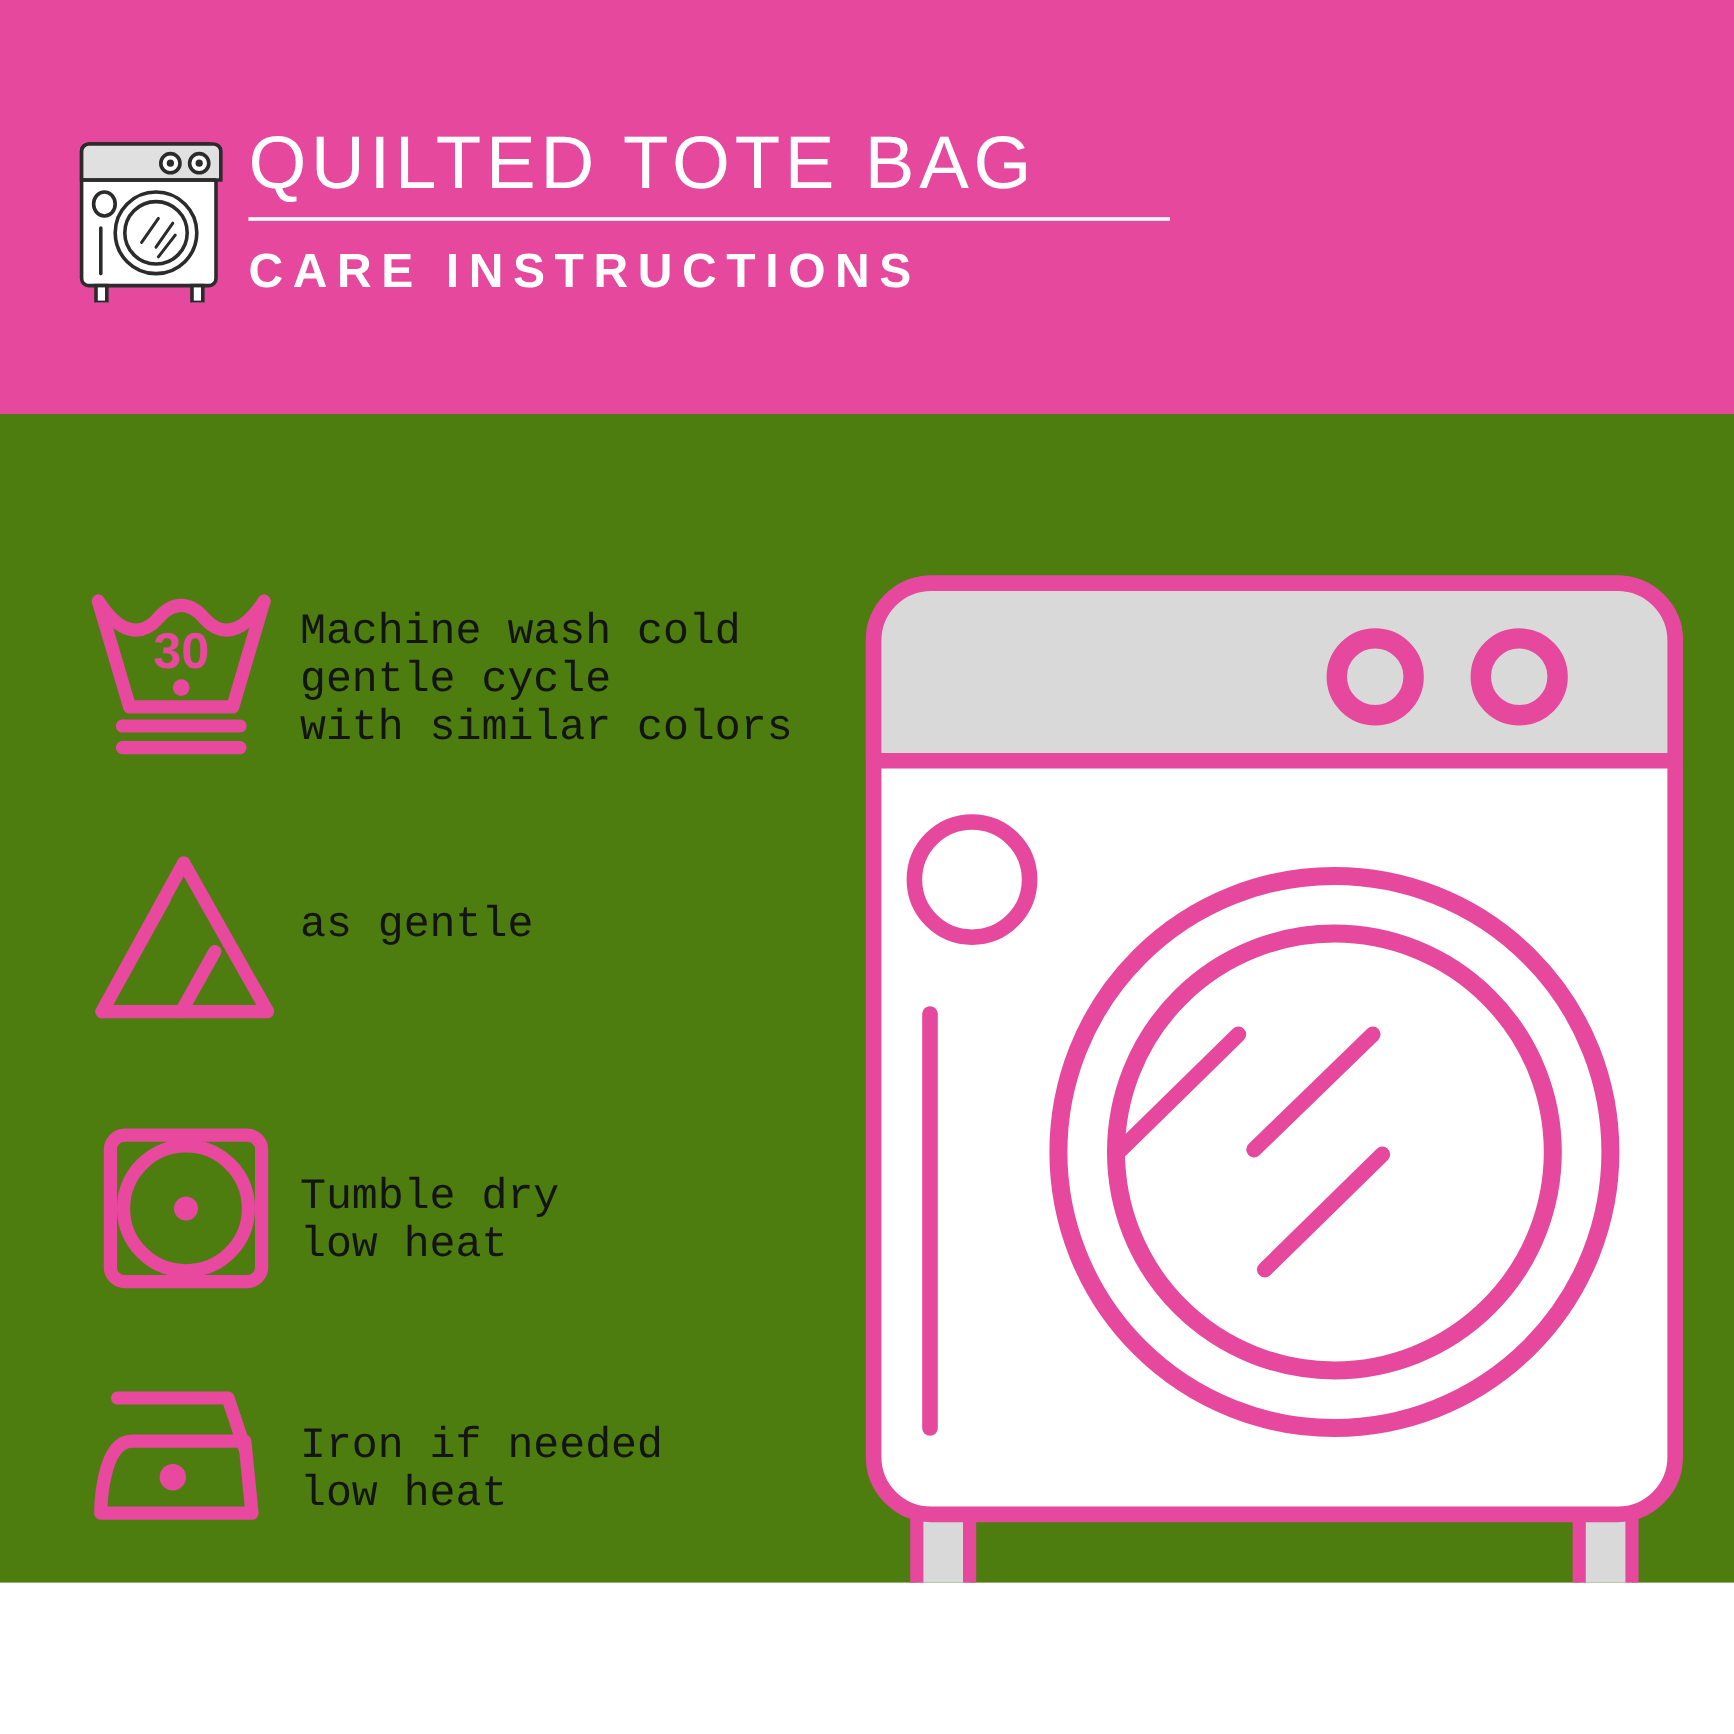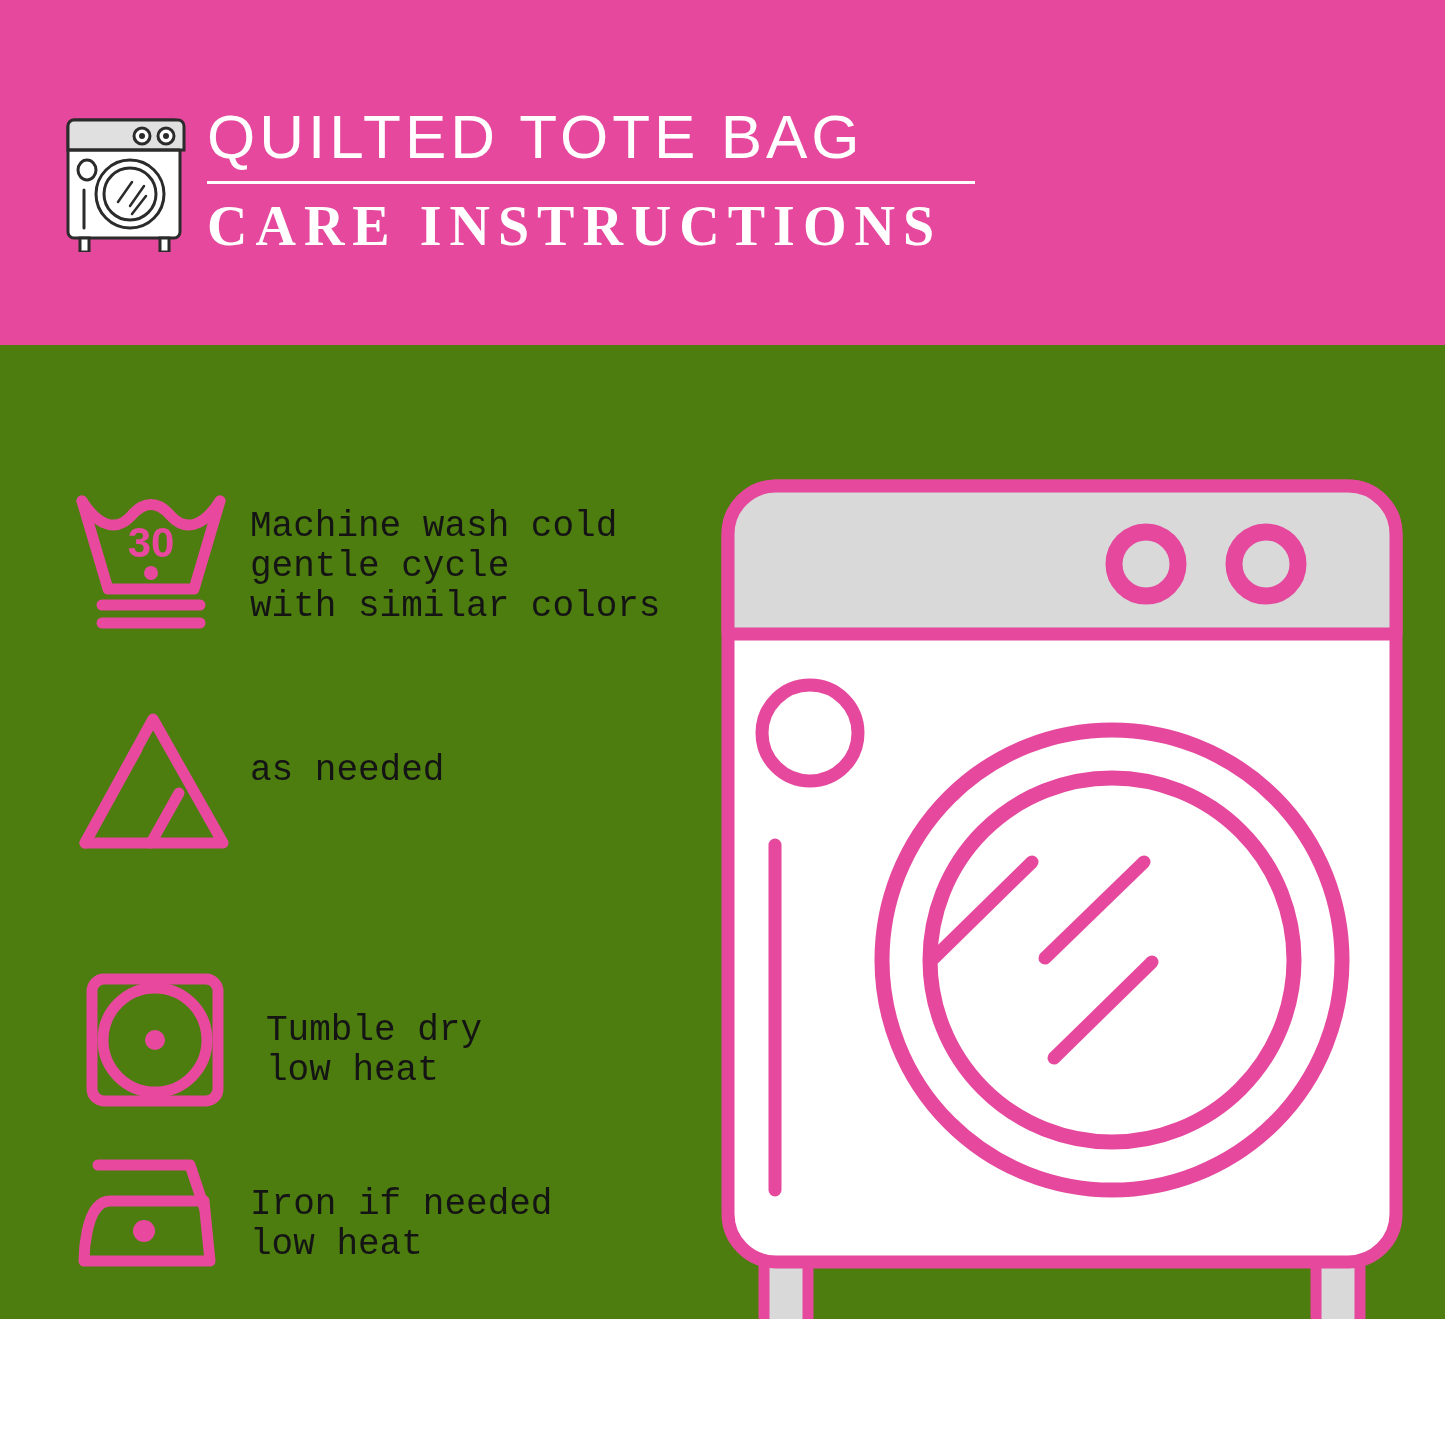--- a/index.html
+++ b/index.html
@@ -50,27 +50,27 @@
     font-family: "Liberation Sans", sans-serif;
   }
   #title-divider {
     width: 768px;
     height: 3px;
     background: #ffffff;
     margin-top: 7px;
     margin-bottom: 9px;
   }
   #title-sub {
-    font-size: 56px;
+    font-size: 40px;
     font-weight: bold;
     letter-spacing: 8px;
     color: #ffffff;
     line-height: 66px;
     white-space: nowrap;
-    font-family: Liberation Serif, serif;
+    font-family: Liberation Sans, sans-serif;
   }
 
   
   #care-list {
     position: absolute;
     left: 0;
     top: 345px;
     width: 700px;
     height: 1100px;
     padding-left: 16px;
@@ -95,21 +95,21 @@
     line-height: 40px;
     color: #141414;
     font-weight: 500;
     letter-spacing: 0px;
     font-family: Liberation Mono, monospace;
   }
   .care-text .line { display: block; }
 
   #row-wash   { top: 140px; }
   #row-bleach { top: 360px; }
-  #row-dry    { top: 618px; gap: 16px; }
+  #row-dry    { top: 585px; }
   #row-iron   { top: 800px; justify-content: flex-end; }
 
   #row-wash   .care-text { padding-top: 22px; }
   #row-bleach .care-text { padding-top: 46px; }
   #row-dry    .care-text { padding-top: 48px; }
   #row-iron   .care-text { padding-top: 40px; }
 
   
   #washer-illustration {
     position: absolute;
@@ -188,21 +188,21 @@
       <div class="care-symbol">
         <svg viewBox="0 0 160 150" width="160" height="150" xmlns="http://www.w3.org/2000/svg">
           <g fill="none" stroke="#e8499e" stroke-width="11" stroke-linecap="round" stroke-linejoin="round">
             <path d="M78 14 L 148 138 L 10 138 Z"></path>
             <line x1="62" y1="44" x2="10" y2="138"></line>
             <line x1="104" y1="88" x2="76" y2="138"></line>
           </g>
         </svg>
       </div>
       <div class="care-text">
-        <span class="line">as needed</span>
+        <span class="line">as gentle</span>
       </div>
     </div>
 
     <div class="care-row" id="row-dry">
       <div class="care-symbol">
         <svg viewBox="0 0 150 150" width="150" height="150" xmlns="http://www.w3.org/2000/svg">
           <rect x="12" y="16" width="126" height="122" rx="12" ry="12" fill="none" stroke="#e8499e" stroke-width="11"></rect>
           <circle cx="75" cy="77" r="52" fill="none" stroke="#e8499e" stroke-width="11"></circle>
           <circle cx="75" cy="77" r="10" fill="#e8499e"></circle>
         </svg>

